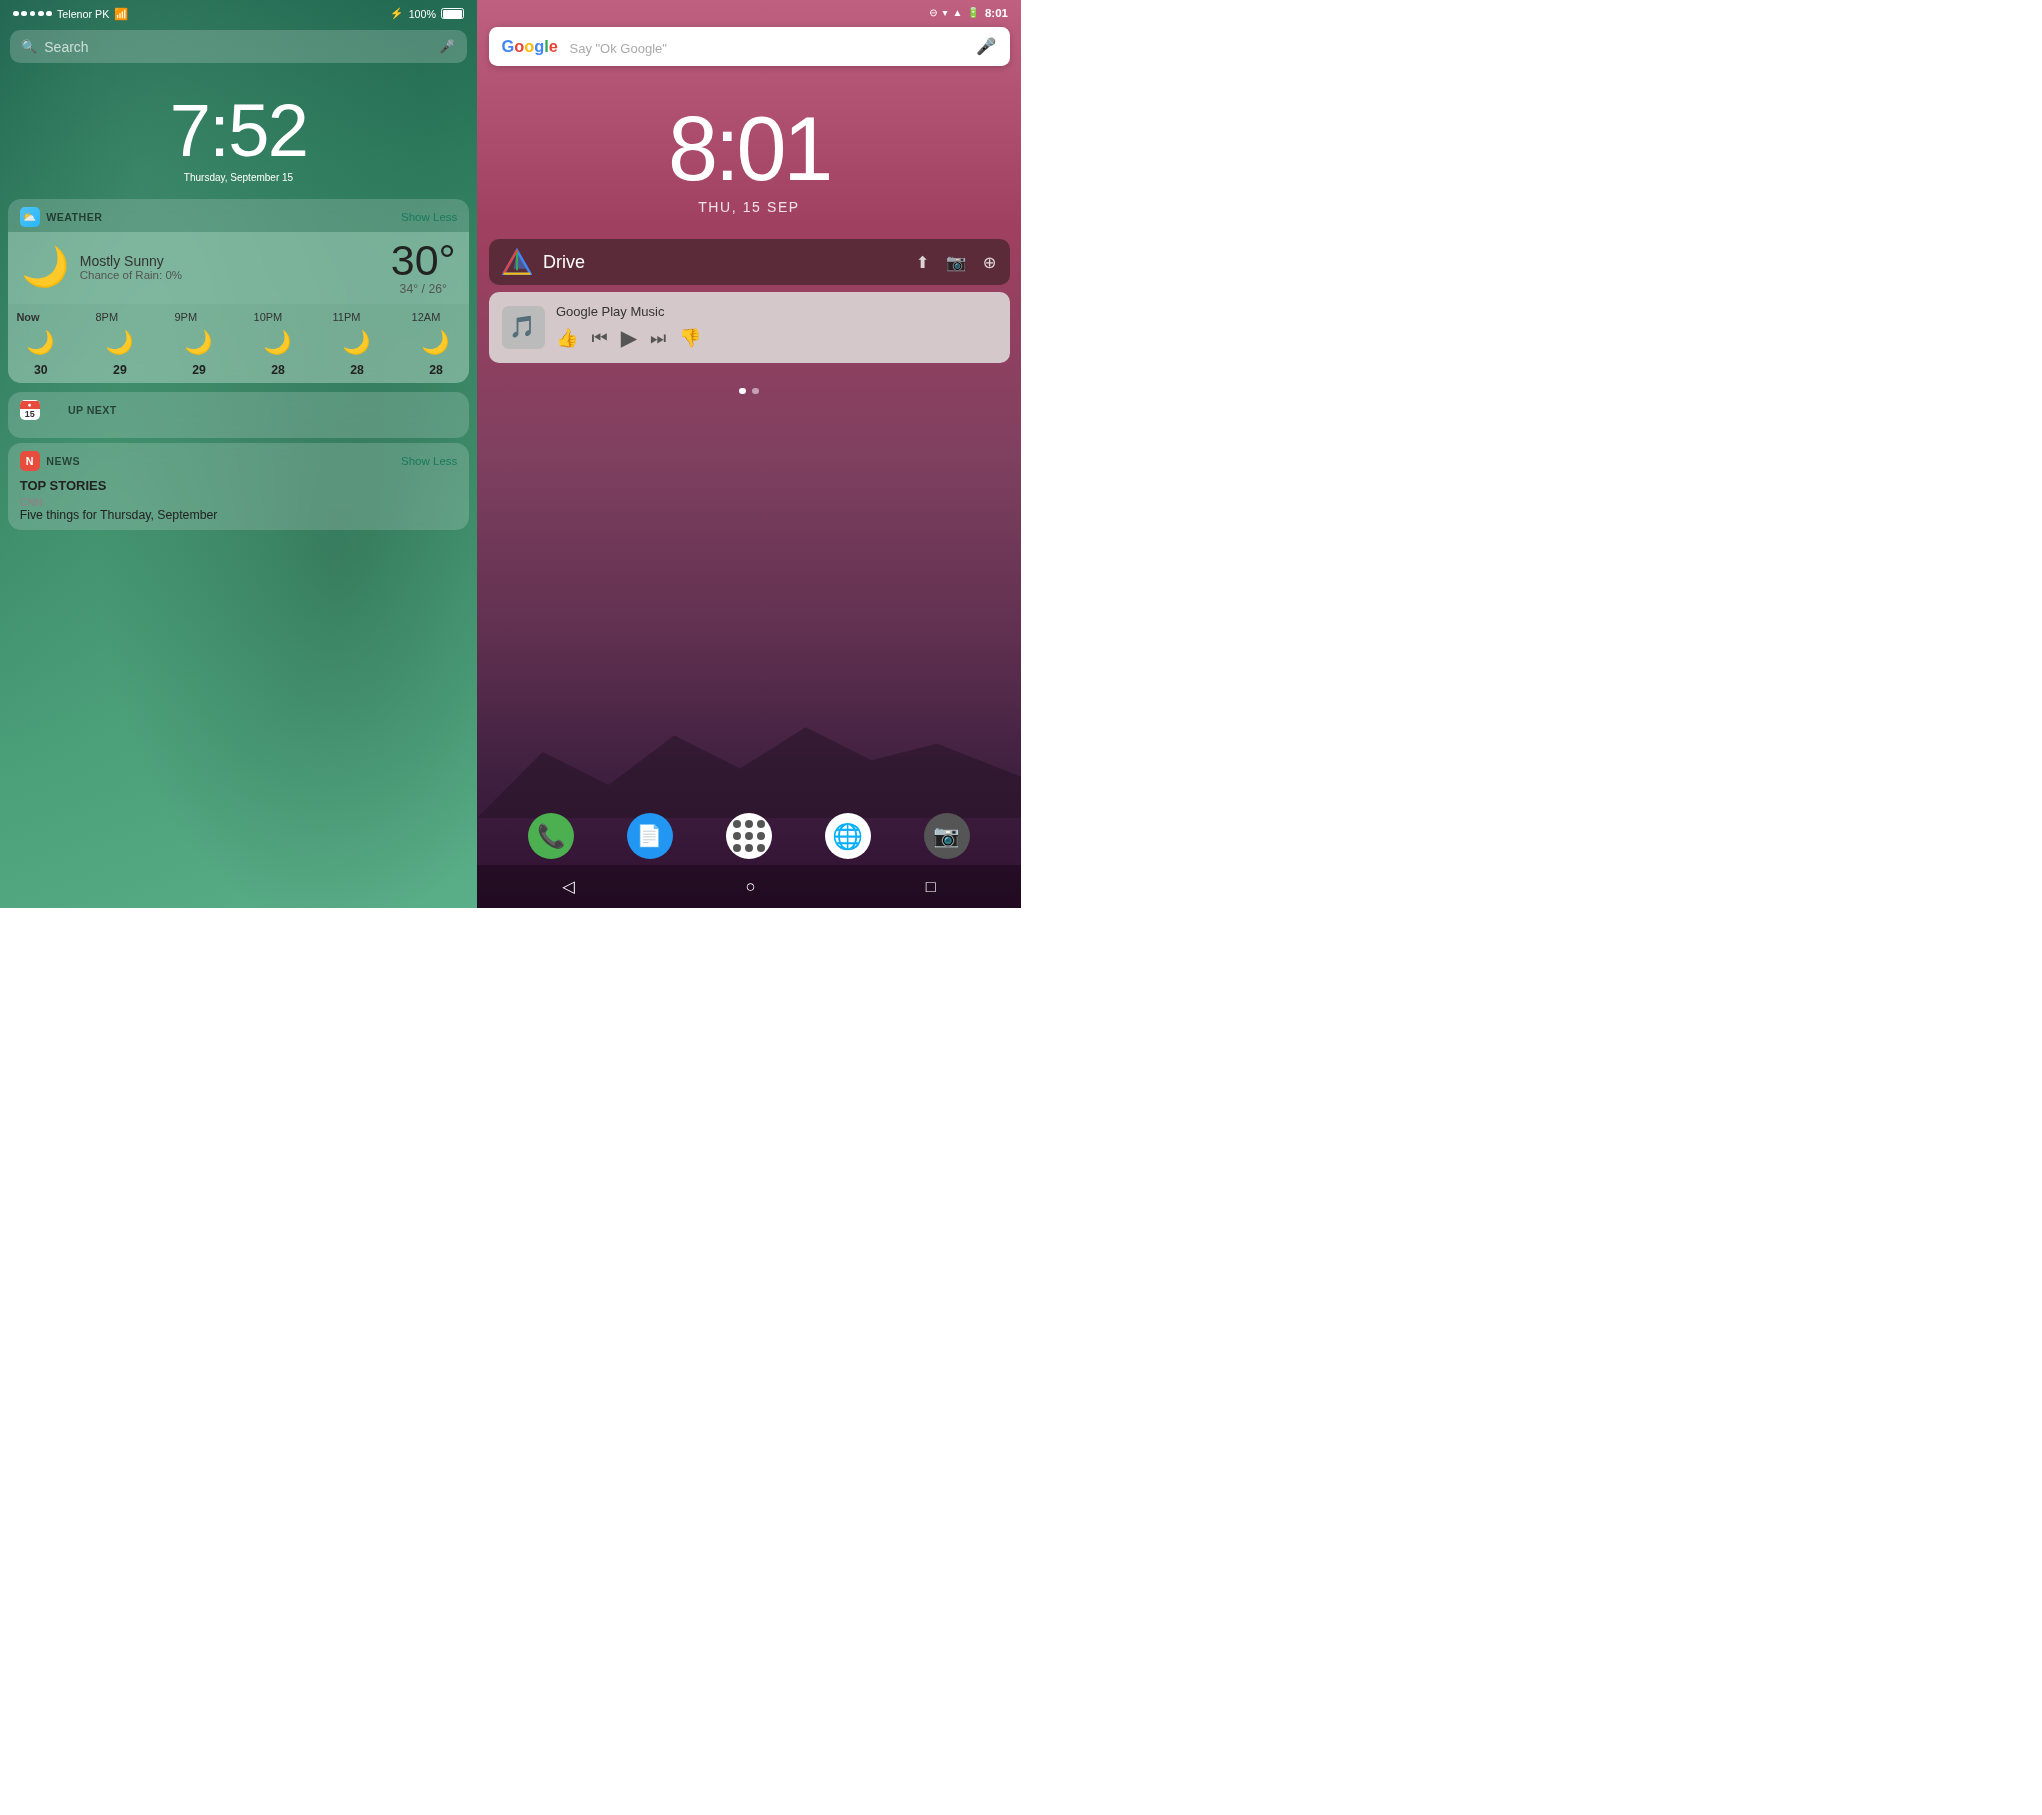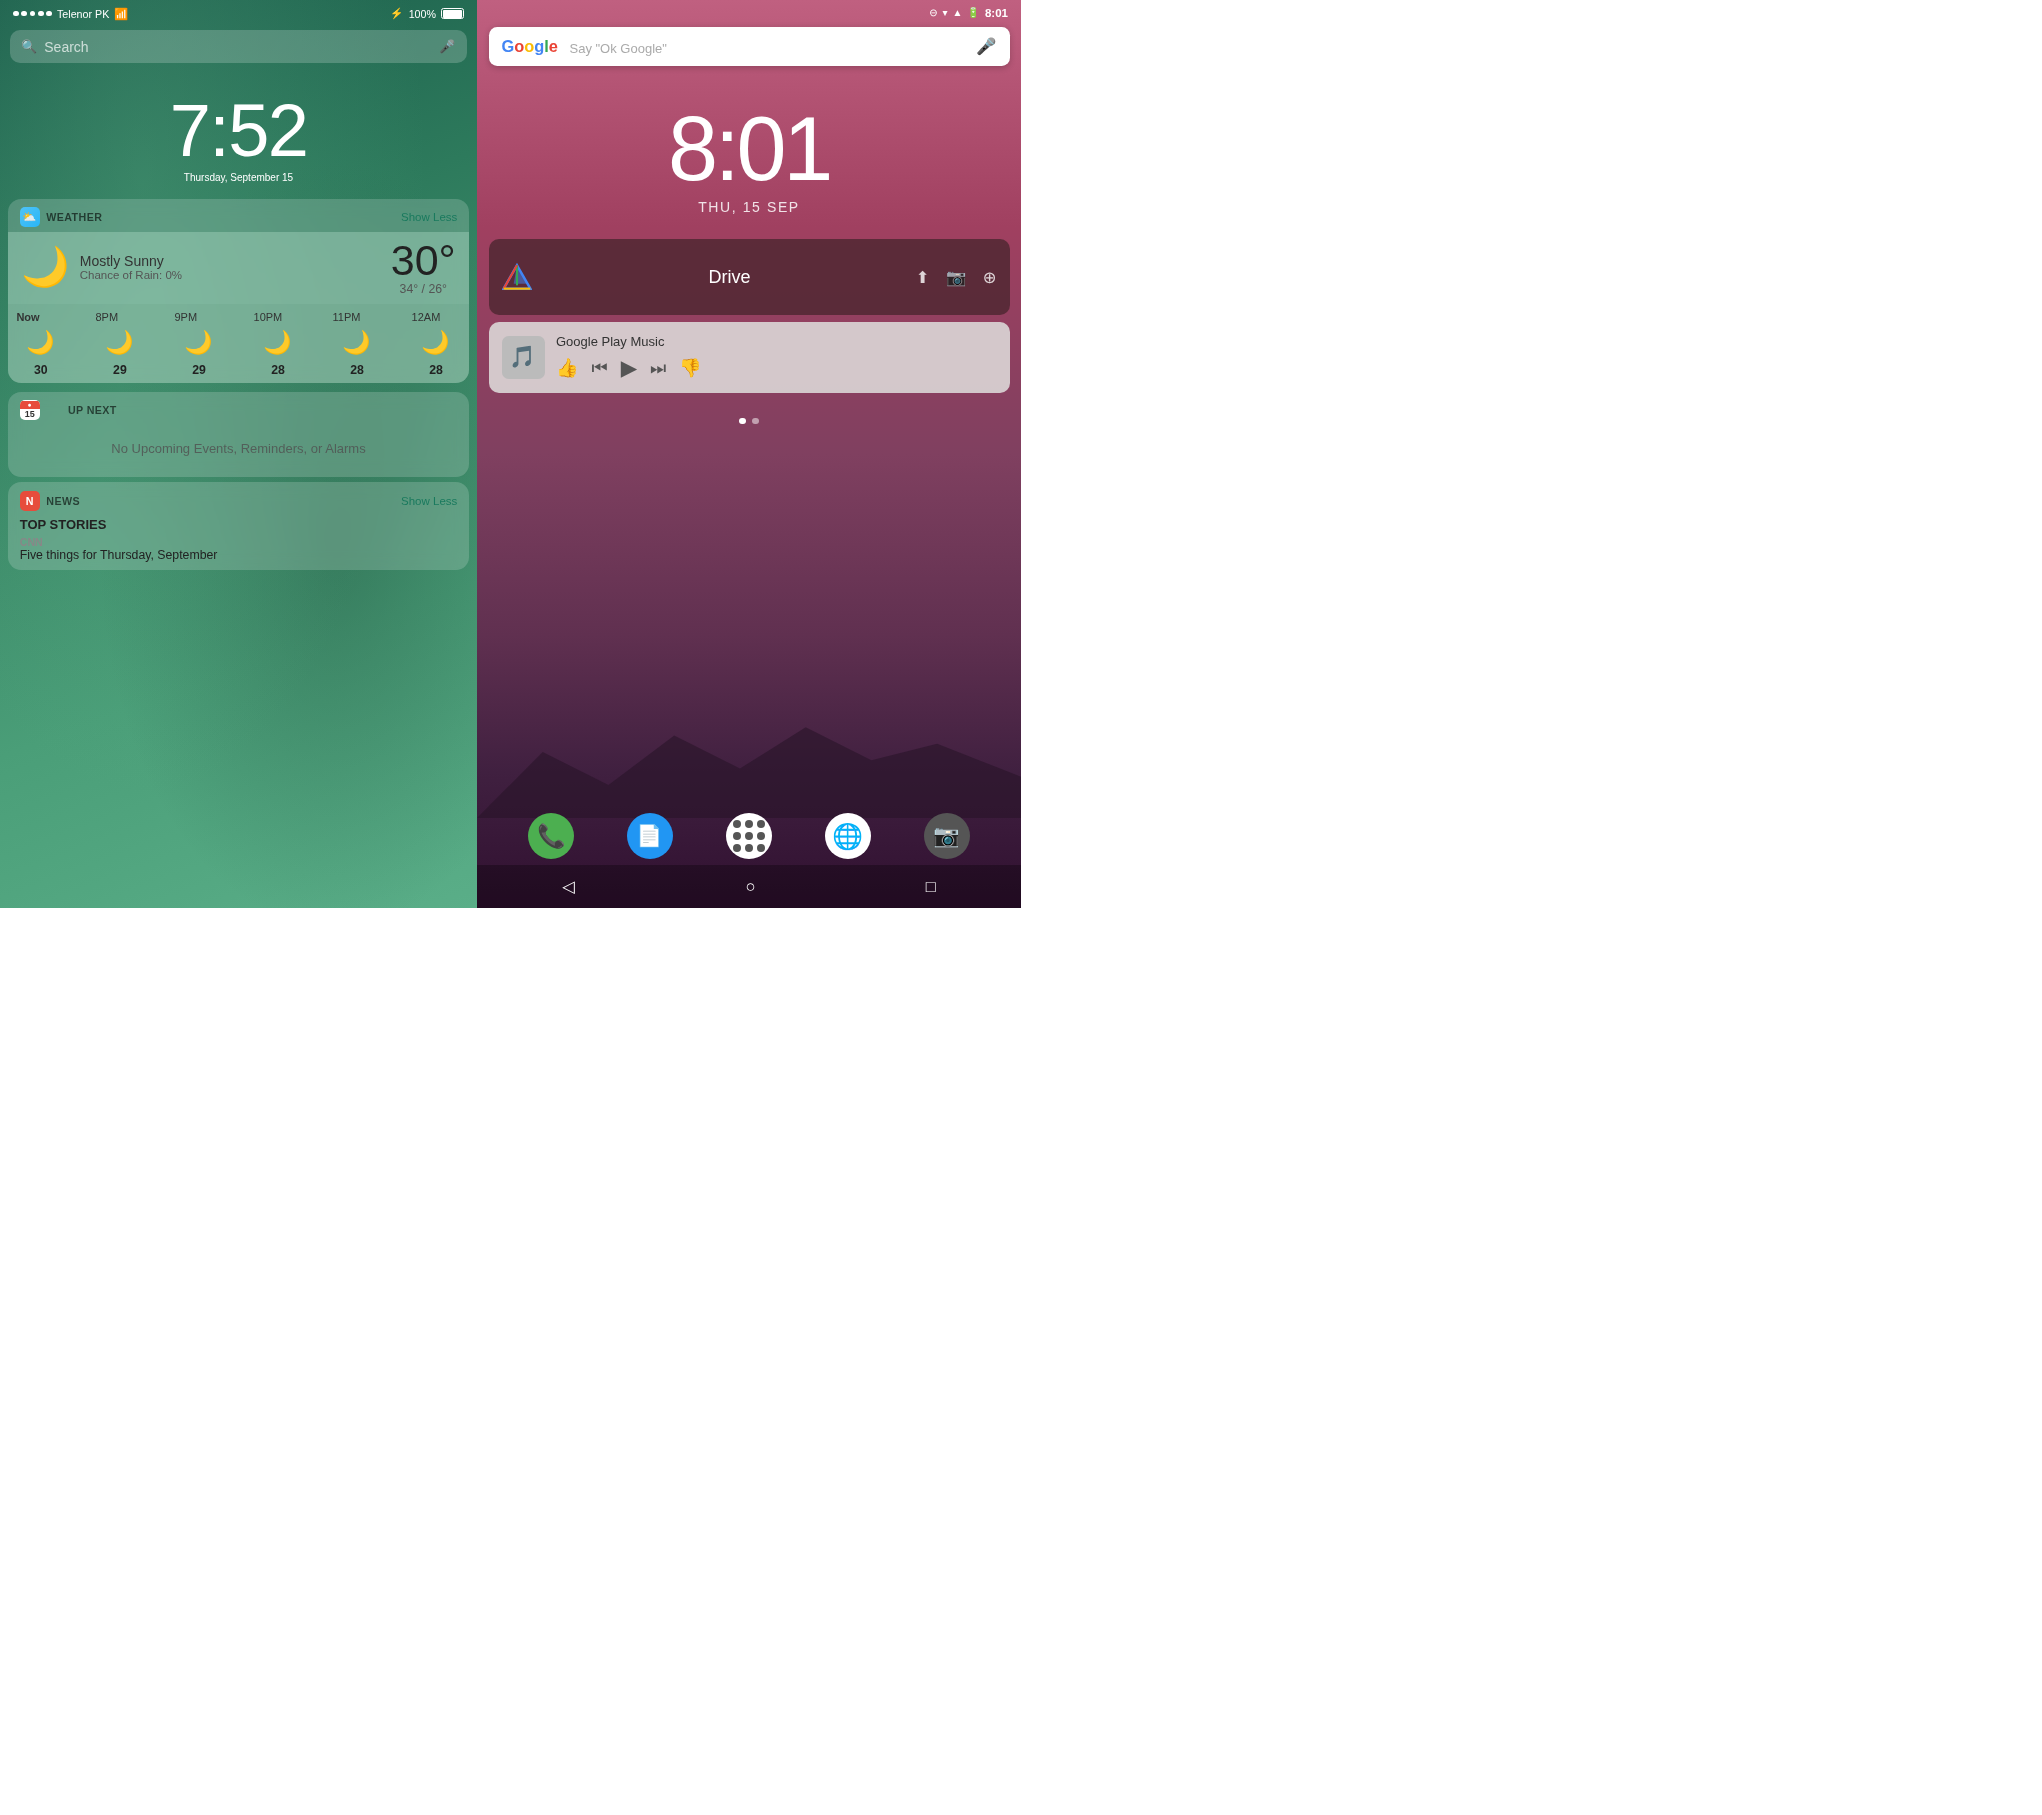--- a/index.html
+++ b/index.html
@@ -304,22 +304,21 @@
       letter-spacing: 1.6px;
     }
 
     
     .drive-notif {
       margin: 16.4px 11.5px 6.6px;
       background: rgba(80,40,50,0.85);
       border-radius: 10px;
       display: flex;
       align-items: center;
-      padding: 23px 13px;
-      text-align: center;
+      padding: 8px 13px;
     }
     .drive-icon {
       width: 30px; height: 30px;
       margin-right: 11.5px;
       display: flex; align-items: center; justify-content: center;
     }
     .drive-label { color: white; font-size: 18px; font-weight: 400; flex: 1; }
     .drive-actions { display: flex; gap: 16.4px; align-items: center; }
     .drive-action-icon { color: rgba(255,255,255,0.8); font-size: 16.4px; cursor: pointer; }
 
@@ -506,21 +505,20 @@
   </div>
 
   <div class="upnext-widget">
     <div class="upnext-header">
       <div class="calendar-icon">
         <div class="cal-top">●</div>
         <div class="cal-num">15</div>
       </div>
       <span class="upnext-title">UP NEXT</span>
     </div>
-    <div class="upnext-empty">No Upcoming Events, Reminders, or Alarms</div>
   </div>
 
   <div class="news-widget">
     <div class="news-header">
       <div class="widget-header-left">
         <div class="news-icon">N</div>
         <span class="widget-title">NEWS</span>
       </div>
       <span class="widget-action">Show Less</span>
     </div>

